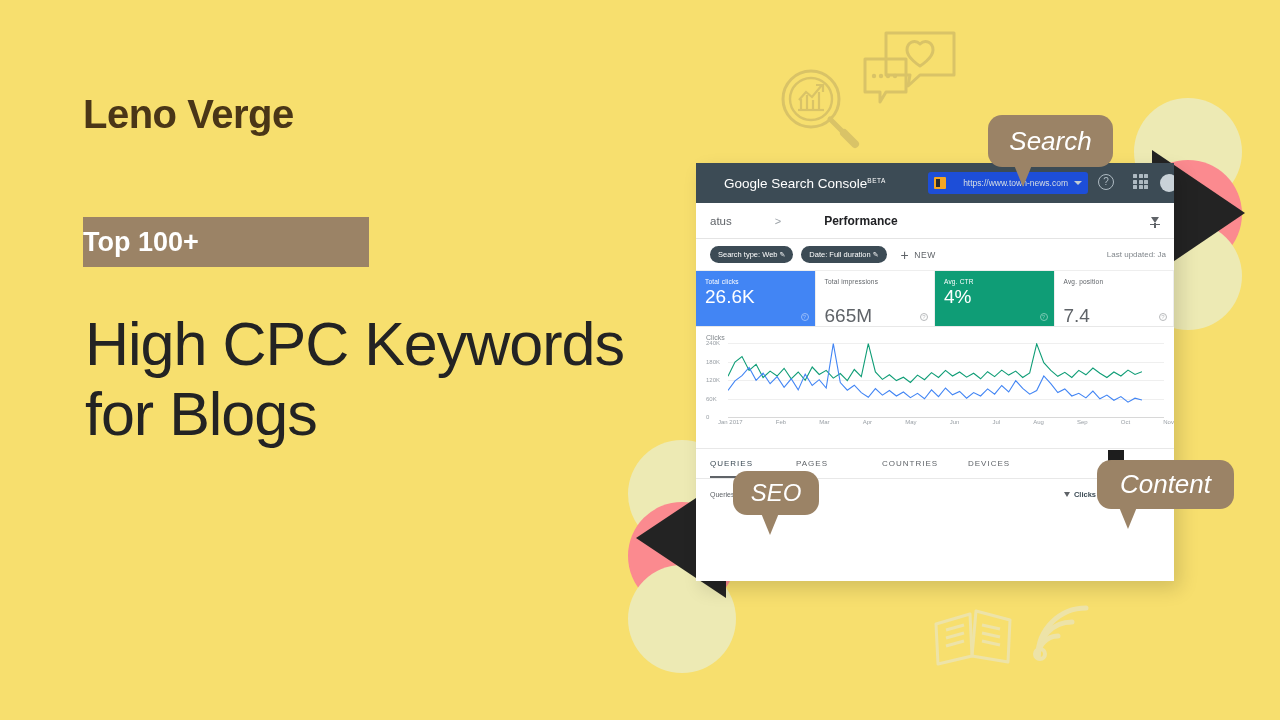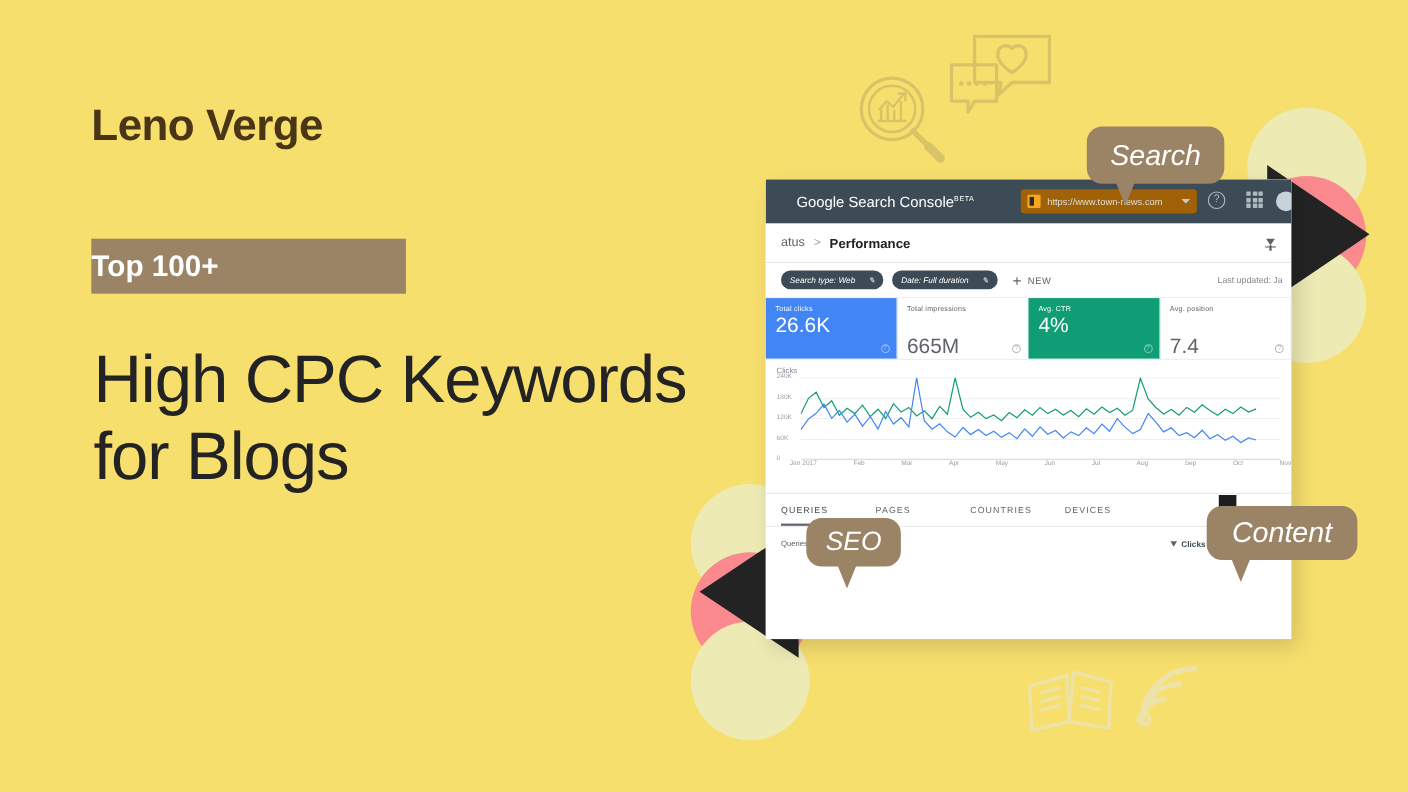--- a/index.html
+++ b/index.html
@@ -61,62 +61,62 @@
   #console-topbar {
     height:40px; background:#3C4B55; display:flex; align-items:center;
     padding:0 10px; position:relative;
   }
   #gsc-wordmark {
     color:#FFFFFF; font-size:13.5px; margin-left:18px; white-space:nowrap;
   }
   #gsc-beta { font-size:6.5px; vertical-align:super; letter-spacing:0.5px; }
   #url-selector {
     position:absolute; left:232px; top:9px; width:160px; height:22px;
-    background:#a16207; border-radius:3px;
-    display:flex; align-items:center; padding:0 6px; gap:6px;
+    background:#1d4ed8; border-radius:3px;
+    display:flex; align-items:center; padding:0 6px; gap:6px;text-align:right;
   }
   #site-favicon { width:12px; height:12px; background:#F5A623; border-radius:1px;
                   position:relative; flex:none; }
   #site-favicon:after { content:""; position:absolute; left:2px; top:2px;
                   width:4px; height:8px; background:#2B2B2B; }
   #url-text { color:#D8DFE3; font-size:8.5px; white-space:nowrap; flex:1; }
   #url-caret { width:0;height:0;border-left:4px solid transparent;
                border-right:4px solid transparent;border-top:4px solid #C3CDD3; }
   .topbar-icon { position:absolute; top:11px; }
   #help-icon { left:402px; width:16px; height:16px; border:1.5px solid #AEBAC2;
                border-radius:50%; color:#AEBAC2; font-size:10px; text-align:center;
                line-height:13px; }
   #apps-grid { left:437px; width:15px; height:15px;
                display:grid; grid-template-columns:repeat(3,1fr); gap:1.5px; }
   #apps-grid i { background:#AEBAC2; border-radius:0.5px; display:block; }
   #avatar { left:464px; width:18px; height:18px; border-radius:50%; background:#C9D2D8; }
 
   #breadcrumb-bar {
     height:36px; display:flex; align-items:center; padding:0 14px;
-    border-bottom:1px solid #E4E4E4; position:relative;
+    border-bottom:1px solid #E4E4E4; position:relative;gap:35px;
   }
   #crumb-parent { color:#5F6368; font-size:11.5px; }
   #crumb-sep { color:#9AA0A6; font-size:11px; margin:0 8px; }
   #crumb-current { color:#202124; font-size:12px; font-weight:bold; }
   #download-icon {
     position:absolute; right:10px; top:9px; width:18px; height:18px;
     display:flex; flex-direction:column; align-items:center; justify-content:center;
   }
   #download-icon .arw { width:0;height:0;border-left:4px solid transparent;
       border-right:4px solid transparent;border-top:6px solid #5F6368; }
   #download-icon .stem { width:2px; height:5px; background:#5F6368; margin-bottom:-6px; }
   #download-icon .base { width:10px; height:1.5px; background:#5F6368; margin-top:1.5px; }
 
   #filter-bar {
     height:32px; display:flex; align-items:center; padding:0 14px; gap:8px;
     border-bottom:1px solid #EEEEEE; position:relative;
   }
   .chip {
     background:#3C4B55; color:#FFFFFF; font-size:7.5px; border-radius:11px;
-    padding:4px 8px; display:flex; align-items:center; gap:12px; white-space:nowrap;font-style:italic;
+    padding:4px 8px; display:flex; align-items:center; gap:2px; white-space:nowrap;
   }
   .chip .pen { font-size:7px; }
   #new-filter { display:flex; align-items:center; gap:5px; color:#5F6368;
                 font-size:8.5px; margin-left:6px; letter-spacing:0.6px; }
   #new-plus { font-size:14px; color:#5F6368; line-height:1; }
   #last-updated { position:absolute; right:8px; color:#80868B; font-size:8px;
                   white-space:nowrap; }
 
   #metric-cards { display:flex; height:56px; border-bottom:1px solid #E8E8E8; }
   .metric { flex:1; padding:7px 9px; position:relative; border-right:1px solid #EDEDED; }

